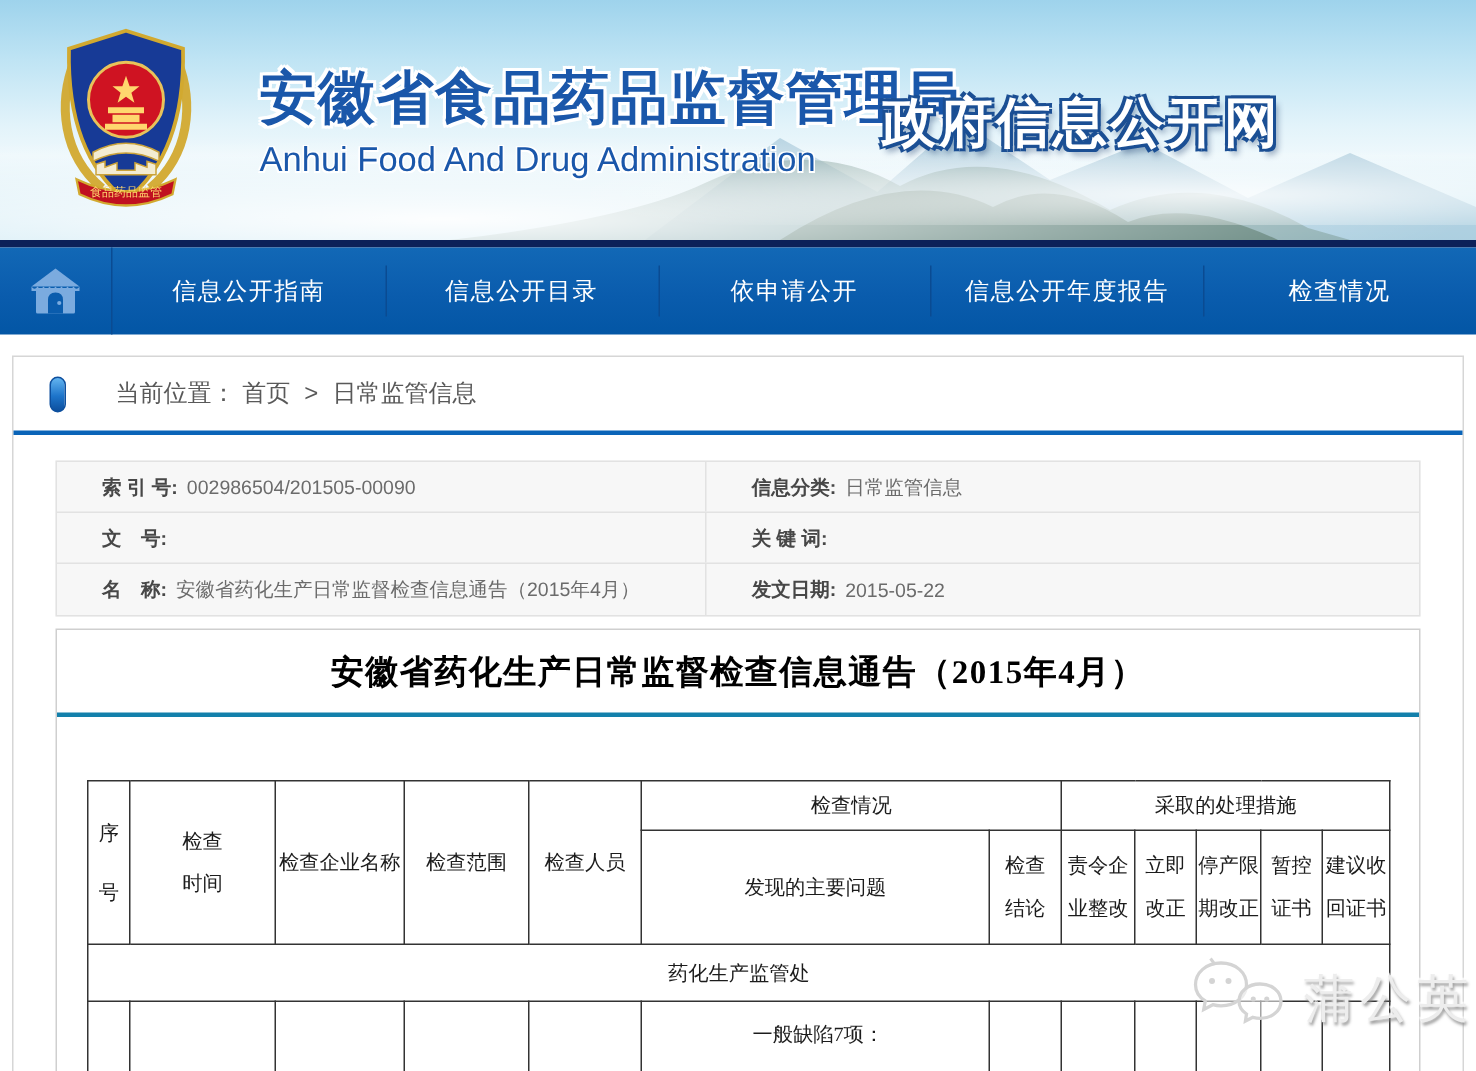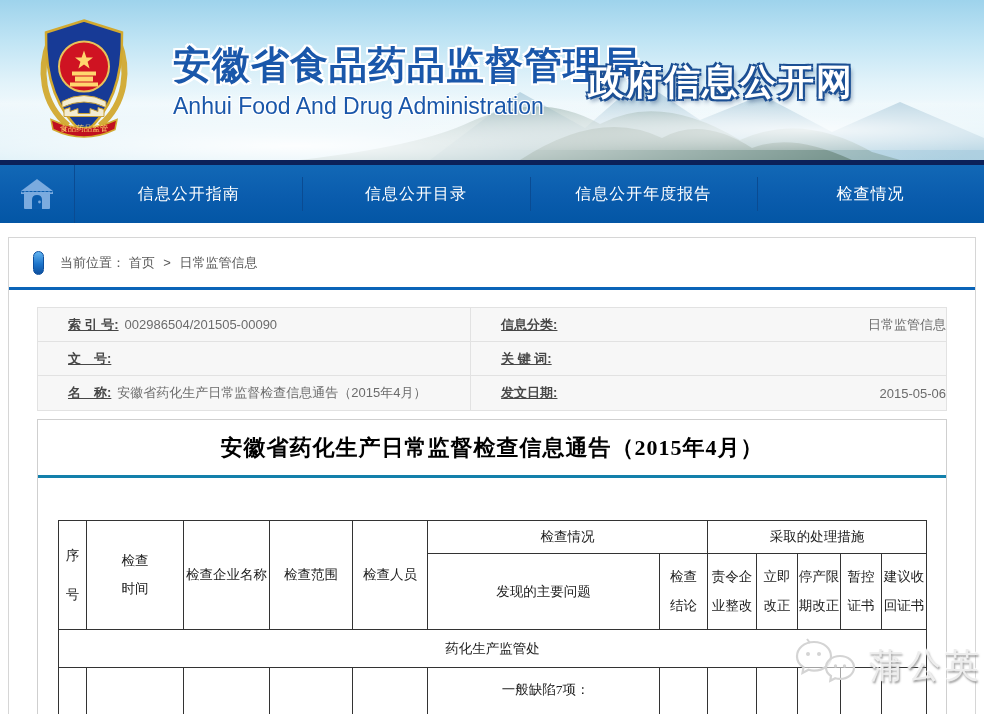--- a/index.html
+++ b/index.html
@@ -31,33 +31,33 @@
   .nav-item { flex:1; position:relative; display:flex; align-items:center; justify-content:center;
     color:#fff; font-size:16px; letter-spacing:1px; cursor:pointer; }
   .nav-item + .nav-item::before { content:""; position:absolute; left:0; top:20%; height:60%;
     width:1px; background:#0a4b92; }
 
   
   .wrapper { margin:14px 8px 0; border:1px solid #d6d6d6; background:#fff; height:600px; }
   .crumb-row { height:49px; display:flex; align-items:center; padding-left:24px; }
   .pill { width:11px; height:24px; border-radius:6px; border:1px solid #0d4f9e;
     background:linear-gradient(180deg,#63b4f0 0%,#1d74ca 55%,#0d4f9e 100%); }
-  .crumb-text { margin-left:16px; font-size:13px; color:#595959; }
+  .crumb-text { margin-left:33px; font-size:16px; color:#595959; }
   .crumb-text a { color:#595959; text-decoration:none; cursor:pointer; }
   .crumb-sep { margin:0 5px; }
   .blue-divider { height:3px; background:#0a64b8; }
 
   
   .meta { margin:17px 28px 0; border:1px solid #e2e2e2; background:#f7f7f7; }
   .meta-row { display:flex; height:34px; border-bottom:1px solid #e2e2e2; }
   .meta-row:last-child { border-bottom:none; }
   .meta-cell { display:flex; align-items:center; padding-left:30px; font-size:13px; }
   .meta-cell.left { width:47.7%; border-right:1px solid #e2e2e2; }
-  .meta-cell.right { flex:1;justify-content:space-between; }
-  .meta-label { font-weight:bold; color:#474747; margin-right:6px; white-space:pre;text-decoration:underline; }
+  .meta-cell.right { flex:1; }
+  .meta-label { font-weight:bold; color:#474747; margin-right:6px; white-space:pre; }
   .meta-value { color:#6b6b6b; }
 
   
   .docbox { position:relative; margin:8px 28px 0; border:1px solid #cfcfcf; background:#fff; height:480px; }
   .doc-title { margin-top:13px; text-align:center; font-family:"Liberation Serif","DejaVu Serif",serif;
     font-size:22px; font-weight:bold; color:#000; letter-spacing:1px; }
   .teal-line { margin-top:12px; height:3px; background:#1380ab; }
 
   table.insp { margin:42px 0 0 20px; width:868px; border-collapse:collapse; table-layout:fixed;
     font-family:"Liberation Serif","DejaVu Serif",serif; font-size:13.5px; color:#1c1c1c; }
@@ -117,20 +117,21 @@
     <svg width="36" height="32" viewBox="0 0 36 32">
       <path d="M18,1 L34,13 L2,13 Z" fill="#7babdf"></path>
       <path d="M2,13 q2,3 4,0 q2,3 4,0 q2,3 4,0 q2,3 4,0 q2,3 4,0 q2,3 4,0 q2,3 4,0 q2,3 4,0 L34,16 L2,16 Z" fill="#7babdf"></path>
       <rect x="5" y="14" width="26" height="17" rx="1" fill="#7babdf"></rect>
       <path d="M13,31 L13,22 Q13,17 18,17 Q23,17 23,22 L23,31 Z" fill="#0a5cad"></path>
       <circle cx="20.5" cy="24" r="1.4" fill="#7babdf"></circle>
     </svg>
   </div>
   <div class="nav-item">信息公开指南</div>
   <div class="nav-item">信息公开目录</div>
+  <div class="nav-item">依申请公开</div>
   <div class="nav-item">信息公开年度报告</div>
   <div class="nav-item">检查情况</div>
 </div>
 
 <div class="wrapper">
 
   <div class="crumb-row">
     <div class="pill"></div>
     <div class="crumb-text">
       <span>当前位置：</span>
@@ -162,21 +163,21 @@
         <span class="meta-value"></span>
       </div>
     </div>
     <div class="meta-row">
       <div class="meta-cell left">
         <span class="meta-label">名　称:</span>
         <span class="meta-value">安徽省药化生产日常监督检查信息通告（2015年4月）</span>
       </div>
       <div class="meta-cell right">
         <span class="meta-label">发文日期:</span>
-        <span class="meta-value">2015-05-06</span>
+        <span class="meta-value">2015-05-22</span>
       </div>
     </div>
   </div>
 
   <div class="docbox">
     <div class="doc-title">安徽省药化生产日常监督检查信息通告（2015年4月）</div>
     <div class="teal-line"></div>
 
     <table class="insp">
       <colgroup>

